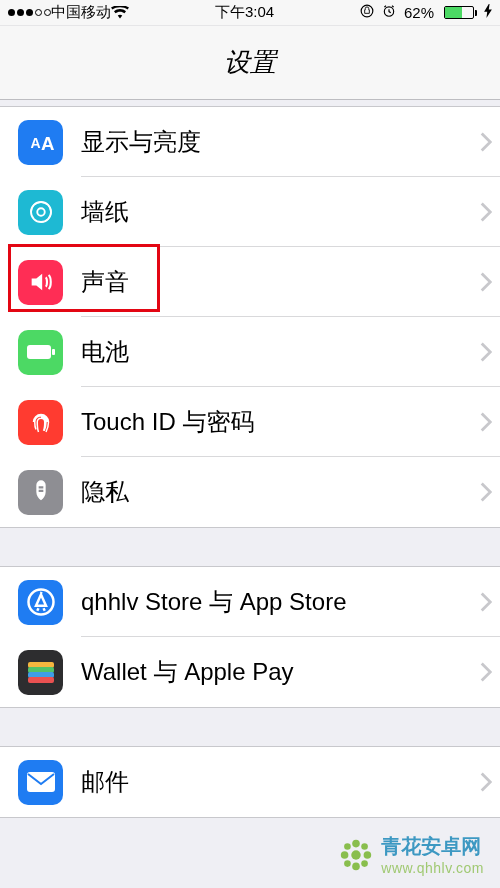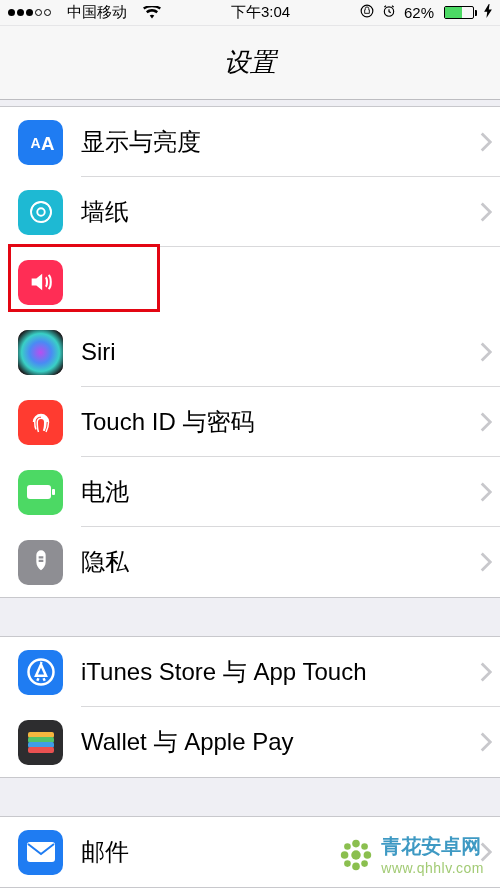--- a/index.html
+++ b/index.html
@@ -16,21 +16,21 @@
       height: 26px;
       background: #f7f7f7;
       display: flex;
       align-items: center;
       justify-content: space-between;
       padding: 0 8px;
       font-size: 15px;
       color: #000;
       border-bottom: 1px solid #e6e6e8;
     }
-    .sb-left { display: flex; align-items: center; gap: 16px; }
+    .sb-left { display: flex; align-items: center; gap: 0; }
     .sb-right { display: flex; align-items: center; gap: 8px; }
     .signal-dots { display: flex; gap: 2px; }
     .signal-dots span {
       width: 7px; height: 7px; border-radius: 50%; background: #000;
       display: inline-block;
     }
     .signal-dots span.empty { background: transparent; border: 1px solid #000; }
     .wifi { width: 18px; height: 13px; }
     .battery {
       width: 30px; height: 13px; border: 1px solid #000; border-radius: 2px;
@@ -177,74 +177,59 @@
     </div>
   </div>
 
   <div class="row">
     <div class="icon bg-pink">
       <svg width="28" height="28" viewBox="0 0 24 24" fill="#fff">
           <path d="M4 9v6h4l5 4V5L8 9H4z"></path>
           <path d="M16 8c1.5 1 1.5 7 0 8M18.5 6c2.5 2 2.5 10 0 12" stroke="#fff" stroke-width="1.8" fill="none"></path>
         </svg>
     </div>
-  </div>
-
-  <div class="row">
-    <div class="icon bg-siri">
-      <svg width="45" height="45" viewBox="0 0 45 45">
-          <defs>
-            <radialGradient id="sg" cx="50%" cy="50%" r="60%">
-              <stop offset="0%" stop-color="#b84ef0"></stop>
-              <stop offset="40%" stop-color="#4a8af4"></stop>
-              <stop offset="70%" stop-color="#39d0c6"></stop>
-              <stop offset="100%" stop-color="#1c1c1e"></stop>
-            </radialGradient>
-          </defs>
-          <rect width="45" height="45" rx="10" fill="url(#sg)"></rect>
-        </svg>
-    </div>
-    <div class="content">
-      <span class="label">Siri</span>
-      <svg class="chevron" width="12" height="20" viewBox="0 0 8 14">
-          <path d="M1 1l6 6-6 6" stroke="#c8c8cc" stroke-width="2" fill="none"></path>
-        </svg>
-    </div>
-  </div>
-
-  <div class="row">
-    <div class="icon bg-red">
-      <svg width="30" height="30" viewBox="0 0 24 24">
-          <path d="M6 12a6 6 0 0112 0c0 3-1 6-2 8M8 18c-1-2-1-4-1-6a5 5 0 0110 0M12 8a4 4 0 014 4c0 2-.5 5-1.5 7M10 20c-.8-2-1-5-1-8a3 3 0 016 0c0 3-.5 6-1 7" fill="none" stroke="#fff" stroke-width="1.2"></path>
-        </svg>
-    </div>
-    <div class="content">
-      <span class="label">Touch ID 与密码</span>
-      <svg class="chevron" width="12" height="20" viewBox="0 0 8 14">
-          <path d="M1 1l6 6-6 6" stroke="#c8c8cc" stroke-width="2" fill="none"></path>
-        </svg>
-    </div>
-  </div>
+    <div class="content">
+      <span class="label">声音</span>
+      <svg class="chevron" width="12" height="20" viewBox="0 0 8 14">
+          <path d="M1 1l6 6-6 6" stroke="#c8c8cc" stroke-width="2" fill="none"></path>
+        </svg>
+    </div>
+  </div>
+
 
   <div class="row">
     <div class="icon bg-green">
       <svg width="32" height="18" viewBox="0 0 32 18">
           <rect x="2" y="2" width="24" height="14" rx="3" fill="#fff"></rect>
           <rect x="27" y="6" width="3" height="6" rx="1" fill="#fff"></rect>
         </svg>
     </div>
     <div class="content">
       <span class="label">电池</span>
       <svg class="chevron" width="12" height="20" viewBox="0 0 8 14">
           <path d="M1 1l6 6-6 6" stroke="#c8c8cc" stroke-width="2" fill="none"></path>
         </svg>
     </div>
   </div>
 
   <div class="row">
+    <div class="icon bg-red">
+      <svg width="30" height="30" viewBox="0 0 24 24">
+          <path d="M6 12a6 6 0 0112 0c0 3-1 6-2 8M8 18c-1-2-1-4-1-6a5 5 0 0110 0M12 8a4 4 0 014 4c0 2-.5 5-1.5 7M10 20c-.8-2-1-5-1-8a3 3 0 016 0c0 3-.5 6-1 7" fill="none" stroke="#fff" stroke-width="1.2"></path>
+        </svg>
+    </div>
+    <div class="content">
+      <span class="label">Touch ID 与密码</span>
+      <svg class="chevron" width="12" height="20" viewBox="0 0 8 14">
+          <path d="M1 1l6 6-6 6" stroke="#c8c8cc" stroke-width="2" fill="none"></path>
+        </svg>
+    </div>
+  </div>
+
+  <div class="row">
     <div class="icon bg-gray">
       <svg width="28" height="28" viewBox="0 0 24 24" fill="#fff">
           <path d="M12 2a4 4 0 00-4 4v6c0 3 1.8 5.7 4 7 2.2-1.3 4-4 4-7V6a4 4 0 00-4-4zm-2 5h4v2h-4V7zm0 3h4v2h-4v-2z"></path>
         </svg>
     </div>
     <div class="content">
       <span class="label">隐私</span>
       <svg class="chevron" width="12" height="20" viewBox="0 0 8 14">
           <path d="M1 1l6 6-6 6" stroke="#c8c8cc" stroke-width="2" fill="none"></path>
         </svg>
@@ -254,21 +239,21 @@
 
 <div class="group">
   <div class="row">
     <div class="icon bg-blue">
       <svg width="30" height="30" viewBox="0 0 24 24">
           <circle cx="12" cy="12" r="10" fill="none" stroke="#fff" stroke-width="2"></circle>
           <path d="M12 6l-4 9h8l-4-9zM10 17l-1 2M14 17l1 2M12 5l.5-1" stroke="#fff" stroke-width="2" fill="none"></path>
         </svg>
     </div>
     <div class="content">
-      <span class="label">iTunes Store 与 App Touch</span>
+      <span class="label">qhhlv Store 与 App Store</span>
       <svg class="chevron" width="12" height="20" viewBox="0 0 8 14">
           <path d="M1 1l6 6-6 6" stroke="#c8c8cc" stroke-width="2" fill="none"></path>
         </svg>
     </div>
   </div>
   <div class="row">
     <div class="icon bg-dark">
       <svg width="32" height="26" viewBox="0 0 32 26">
           <rect x="3" y="3" width="26" height="6" rx="2" fill="#f4b63f"></rect>
           <rect x="3" y="8" width="26" height="6" rx="2" fill="#51c36a"></rect>

